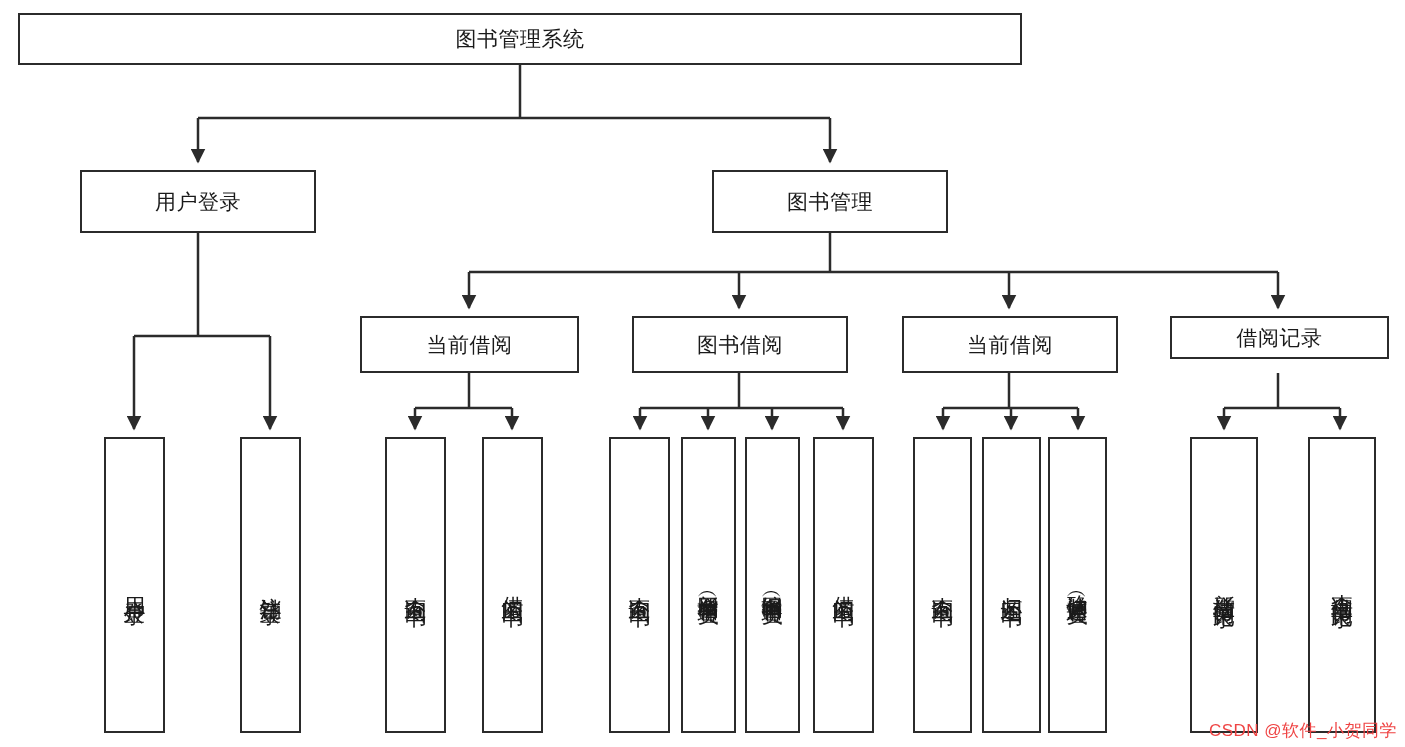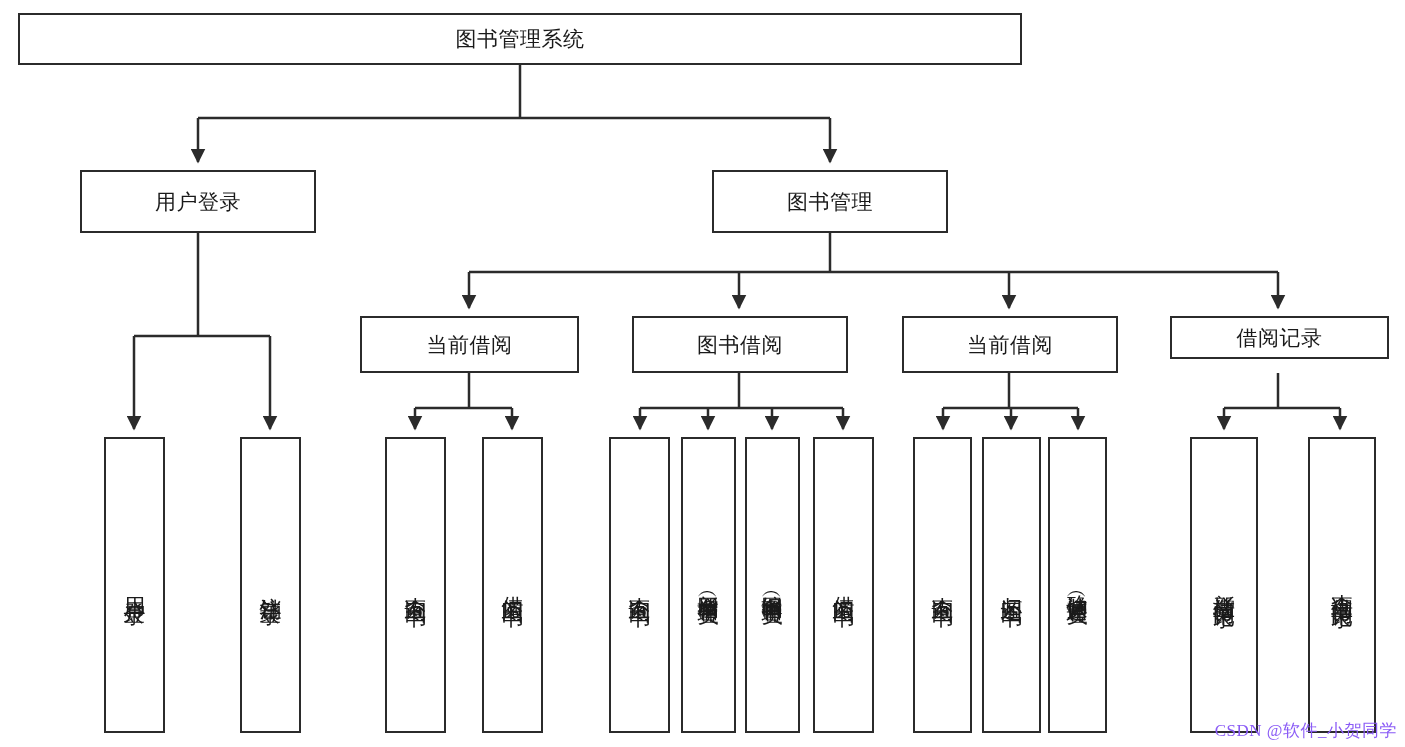--- a/index.html
+++ b/index.html
@@ -58,24 +58,24 @@
   }
   .node.vertical.tall .label {
     font-size: 21px;
     letter-spacing: 1.5px;
   }
   .watermark {
     position: absolute;
     right: 8px;
     bottom: 5px;
     font-size: 17px;
-    color: #8b5cf6;
+    color: #ef4444;
     letter-spacing: 0.5px;
     white-space: nowrap;
-    font-family: Liberation Serif, serif;
+    font-family: Liberation Sans, sans-serif;
     margin-top: 25px;
   }
 </style>
 </head>
 <body>
 
 <div id="diagram-root">
 
   <svg class="connectors" viewBox="0 0 1405 747" xmlns="http://www.w3.org/2000/svg">
     <defs>

